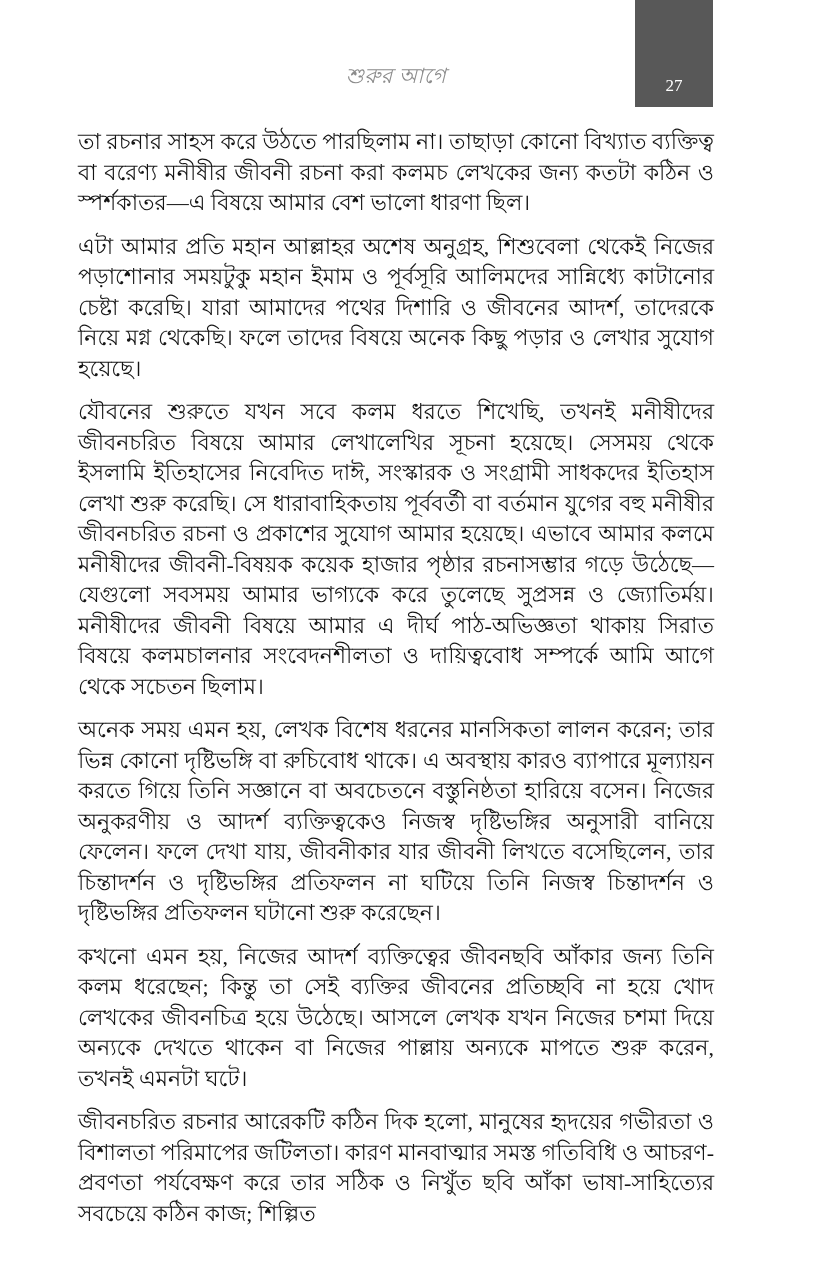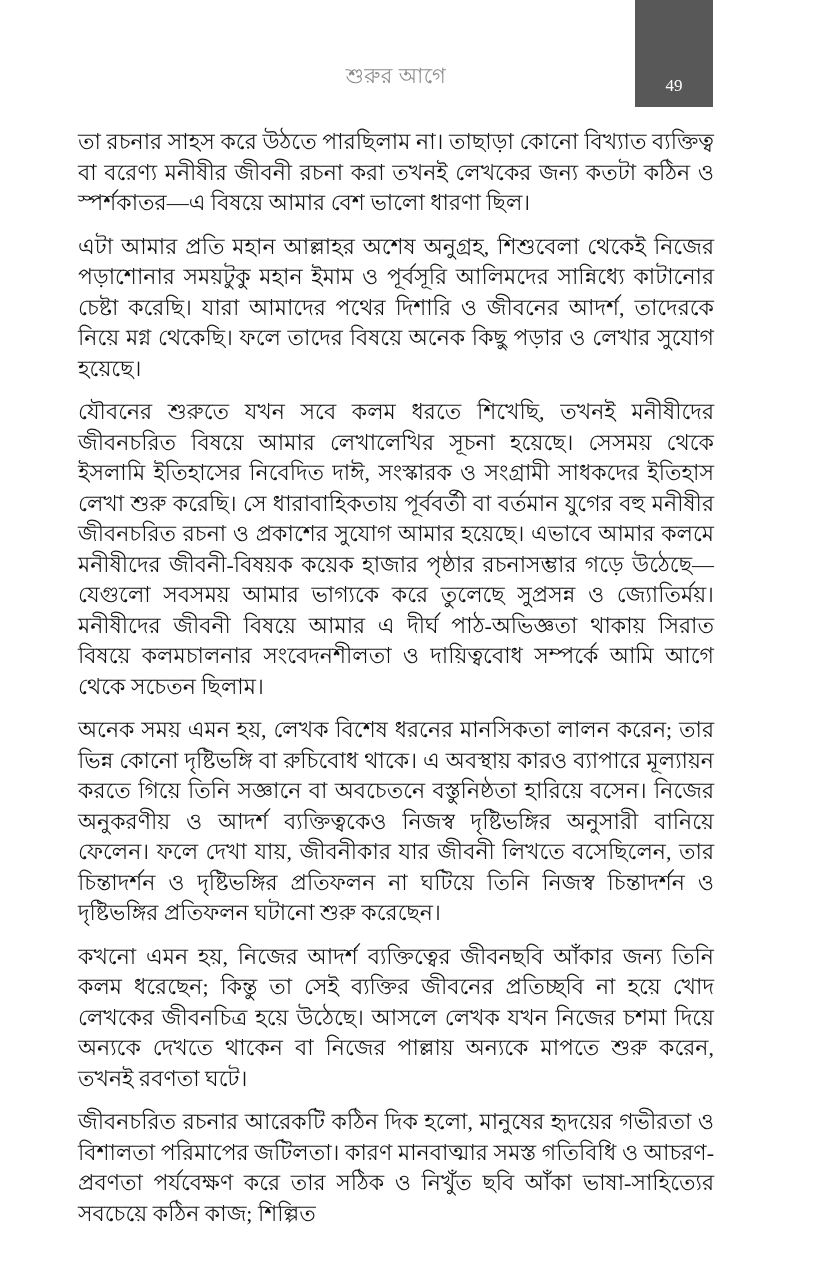--- a/index.html
+++ b/index.html
@@ -38,20 +38,21 @@
   .running-header {
     position: absolute;
     left: 78px;
     top: 64px;
     width: 636px;
     text-align: center;
     color: #8c8c8c;
     font-size: 21px;
     line-height: 1.2;
     letter-spacing: 0.5px;
+    font-style: italic;
   }
   .body-text {
     position: absolute;
     left: 78px;
     top: 127px;
     width: 636px;
   }
   .body-text p {
     margin: 0 0 13px 0;
     font-size: 22px;
@@ -60,27 +61,27 @@
     text-justify: inter-word;
     color: #141414;
   }
 </style>
 </head>
 <body>
 
 <div class="page">
 
   <div class="page-number-block">
-    <span class="page-number">49</span>
+    <span class="page-number">27</span>
   </div>
 
   <div class="running-header">শুরুর আগে</div>
 
   <div class="body-text">
-    <p>তা রচনার সাহস করে উঠতে পারছিলাম না। তাছাড়া কোনো বিখ্যাত ব্যক্তিত্ব বা বরেণ্য মনীষীর জীবনী রচনা করা তখনই লেখকের জন্য কতটা কঠিন ও স্পর্শকাতর—এ বিষয়ে আমার বেশ ভালো ধারণা ছিল।</p>
+    <p>তা রচনার সাহস করে উঠতে পারছিলাম না। তাছাড়া কোনো বিখ্যাত ব্যক্তিত্ব বা বরেণ্য মনীষীর জীবনী রচনা করা কলমচ লেখকের জন্য কতটা কঠিন ও স্পর্শকাতর—এ বিষয়ে আমার বেশ ভালো ধারণা ছিল।</p>
     <p>এটা আমার প্রতি মহান আল্লাহর অশেষ অনুগ্রহ, শিশুবেলা থেকেই নিজের পড়াশোনার সময়টুকু মহান ইমাম ও পূর্বসূরি আলিমদের সান্নিধ্যে কাটানোর চেষ্টা করেছি। যারা আমাদের পথের দিশারি ও জীবনের আদর্শ, তাদেরকে নিয়ে মগ্ন থেকেছি। ফলে তাদের বিষয়ে অনেক কিছু পড়ার ও লেখার সুযোগ হয়েছে।</p>
     <p>যৌবনের শুরুতে যখন সবে কলম ধরতে শিখেছি, তখনই মনীষীদের জীবনচরিত বিষয়ে আমার লেখালেখির সূচনা হয়েছে। সেসময় থেকে ইসলামি ইতিহাসের নিবেদিত দাঈ, সংস্কারক ও সংগ্রামী সাধকদের ইতিহাস লেখা শুরু করেছি। সে ধারাবাহিকতায় পূর্ববর্তী বা বর্তমান যুগের বহু মনীষীর জীবনচরিত রচনা ও প্রকাশের সুযোগ আমার হয়েছে। এভাবে আমার কলমে মনীষীদের জীবনী-বিষয়ক কয়েক হাজার পৃষ্ঠার রচনাসম্ভার গড়ে উঠেছে—যেগুলো সবসময় আমার ভাগ্যকে করে তুলেছে সুপ্রসন্ন ও জ্যোতির্ময়। মনীষীদের জীবনী বিষয়ে আমার এ দীর্ঘ পাঠ-অভিজ্ঞতা থাকায় সিরাত বিষয়ে কলমচালনার সংবেদনশীলতা ও দায়িত্ববোধ সম্পর্কে আমি আগে থেকে সচেতন ছিলাম।</p>
     <p>অনেক সময় এমন হয়, লেখক বিশেষ ধরনের মানসিকতা লালন করেন; তার ভিন্ন কোনো দৃষ্টিভঙ্গি বা রুচিবোধ থাকে। এ অবস্থায় কারও ব্যাপারে মূল্যায়ন করতে গিয়ে তিনি সজ্ঞানে বা অবচেতনে বস্তুনিষ্ঠতা হারিয়ে বসেন। নিজের অনুকরণীয় ও আদর্শ ব্যক্তিত্বকেও নিজস্ব দৃষ্টিভঙ্গির অনুসারী বানিয়ে ফেলেন। ফলে দেখা যায়, জীবনীকার যার জীবনী লিখতে বসেছিলেন, তার চিন্তাদর্শন ও দৃষ্টিভঙ্গির প্রতিফলন না ঘটিয়ে তিনি নিজস্ব চিন্তাদর্শন ও দৃষ্টিভঙ্গির প্রতিফলন ঘটানো শুরু করেছেন।</p>
-    <p>কখনো এমন হয়, নিজের আদর্শ ব্যক্তিত্বের জীবনছবি আঁকার জন্য তিনি কলম ধরেছেন; কিন্তু তা সেই ব্যক্তির জীবনের প্রতিচ্ছবি না হয়ে খোদ লেখকের জীবনচিত্র হয়ে উঠেছে। আসলে লেখক যখন নিজের চশমা দিয়ে অন্যকে দেখতে থাকেন বা নিজের পাল্লায় অন্যকে মাপতে শুরু করেন, তখনই রবণতা ঘটে।</p>
+    <p>কখনো এমন হয়, নিজের আদর্শ ব্যক্তিত্বের জীবনছবি আঁকার জন্য তিনি কলম ধরেছেন; কিন্তু তা সেই ব্যক্তির জীবনের প্রতিচ্ছবি না হয়ে খোদ লেখকের জীবনচিত্র হয়ে উঠেছে। আসলে লেখক যখন নিজের চশমা দিয়ে অন্যকে দেখতে থাকেন বা নিজের পাল্লায় অন্যকে মাপতে শুরু করেন, তখনই এমনটা ঘটে।</p>
     <p>জীবনচরিত রচনার আরেকটি কঠিন দিক হলো, মানুষের হৃদয়ের গভীরতা ও বিশালতা পরিমাপের জটিলতা। কারণ মানবাত্মার সমস্ত গতিবিধি ও আচরণ-প্রবণতা পর্যবেক্ষণ করে তার সঠিক ও নিখুঁত ছবি আঁকা ভাষা-সাহিত্যের সবচেয়ে কঠিন কাজ; শিল্পিত</p>
   </div>
 
 </div>
 
 </body></html>

